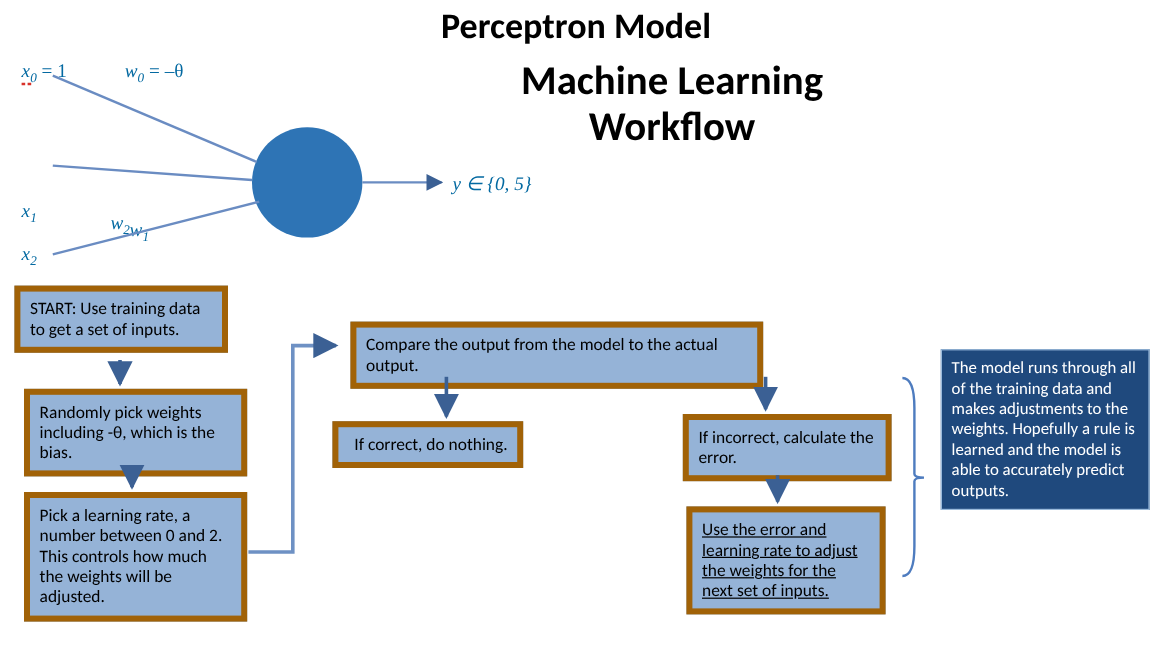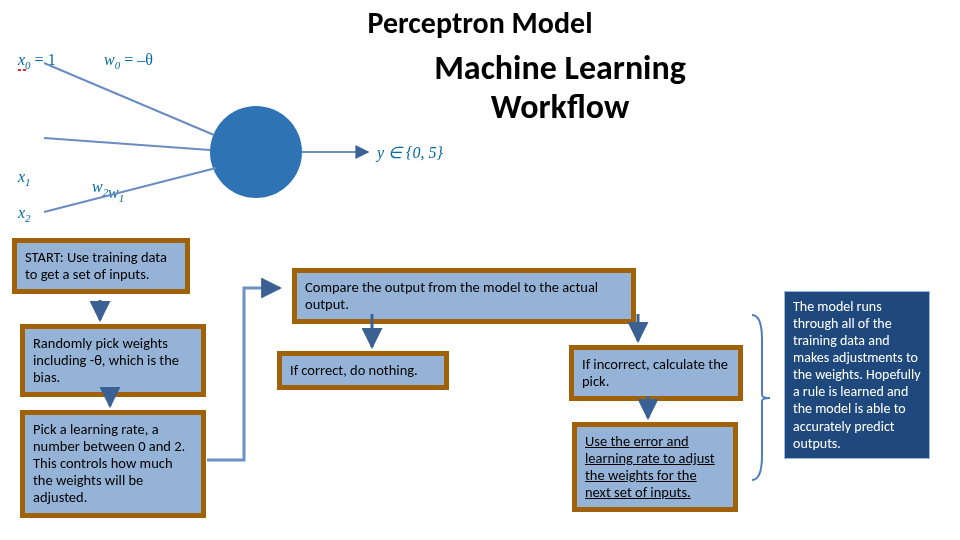--- a/index.html
+++ b/index.html
@@ -103,25 +103,25 @@
 <div class="mathlabel" style="left:377px; top:143px;">y ∈ {0, 5}</div>
 
 <div class="neuron-circle"></div>
 
 <div class="box" style="left:12px; top:238px; width:178px;">START: Use training data to get a set of inputs.</div>
 <div class="box" style="left:20px; top:324px; width:186px;">Randomly pick weights including -θ, which is the bias.</div>
 <div class="box" style="left:20px; top:410px; width:186px;">Pick a learning rate, a number between 0 and 2. This controls how much the weights will be adjusted.</div>
 
 <div class="box" style="left:292px; top:268px; width:344px;">Compare the output from the model to the actual output.</div>
 
-<div class="box" style="left:277px; top:351px; width:172px;">If correct, do nothing.</div>
-<div class="box" style="left:569px; top:345px; width:174px;">If incorrect, calculate the pick.</div>
+<div class="box" style="left:277px; top:351px; width:159px;text-align:right;">If correct, do nothing.</div>
+<div class="box" style="left:569px; top:345px; width:174px;">If incorrect, calculate the error.</div>
 <div class="box" style="left:572px; top:422px; width:166px;text-decoration:underline;">Use the error and learning rate to adjust the weights for the next set of inputs.</div>
 
-<div class="reverse-box" style="left:784px; top:291px; width:146px;">The model runs through all of the training data and makes adjustments to the weights. Hopefully a rule is learned and the model is able to accurately predict outputs.</div>
+<div class="reverse-box" style="left:784px; top:291px; width:174px;">The model runs through all of the training data and makes adjustments to the weights. Hopefully a rule is learned and the model is able to accurately predict outputs.</div>
 
 <svg class="lines">
   <defs>
     <marker id="ah" viewBox="0 0 10 10" refX="9" refY="5" markerWidth="7" markerHeight="7" orient="auto-start-reverse">
       <path d="M0,0 L10,5 L0,10 z" fill="#3B6094"></path>
     </marker>
   </defs>
 
   <line x1="44" y1="63" x2="214" y2="135" stroke="#6A8CC2" stroke-width="2"></line>
   <line x1="44" y1="138" x2="210" y2="150" stroke="#6A8CC2" stroke-width="2"></line>

